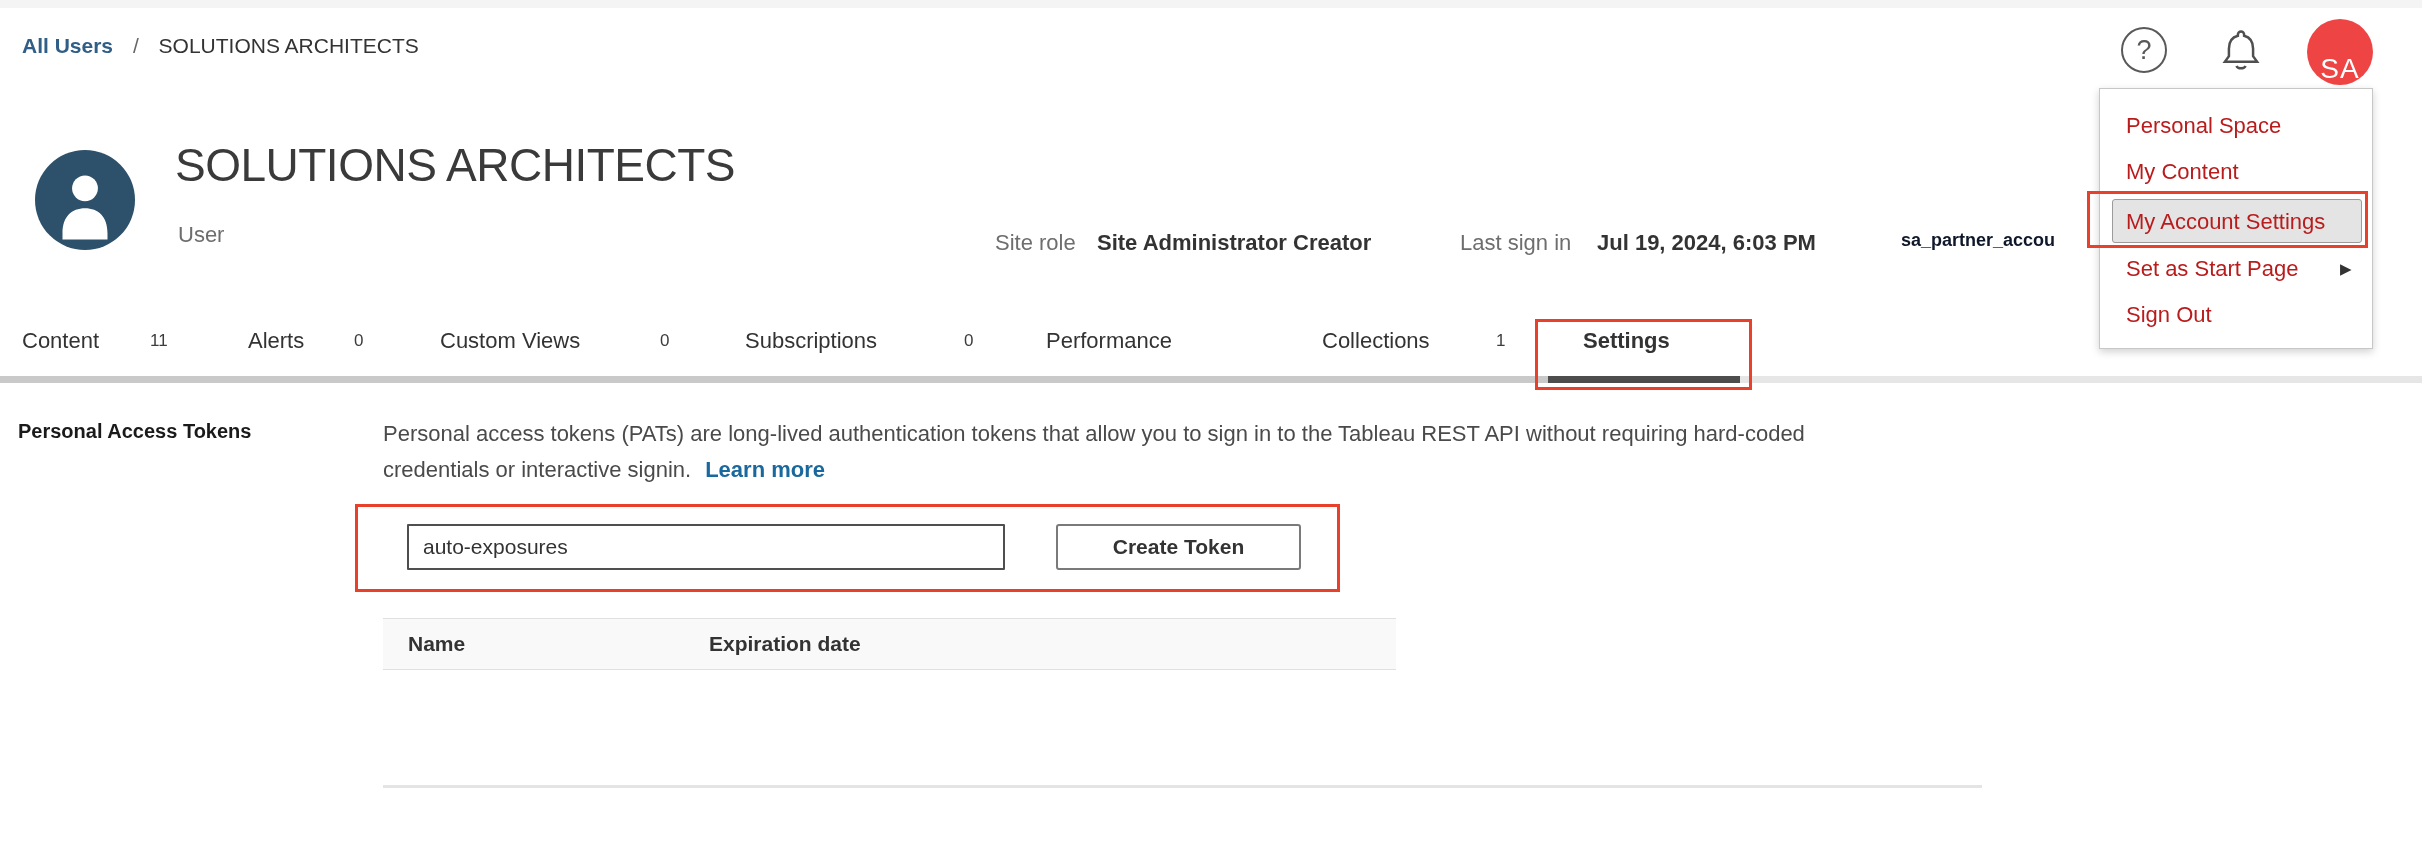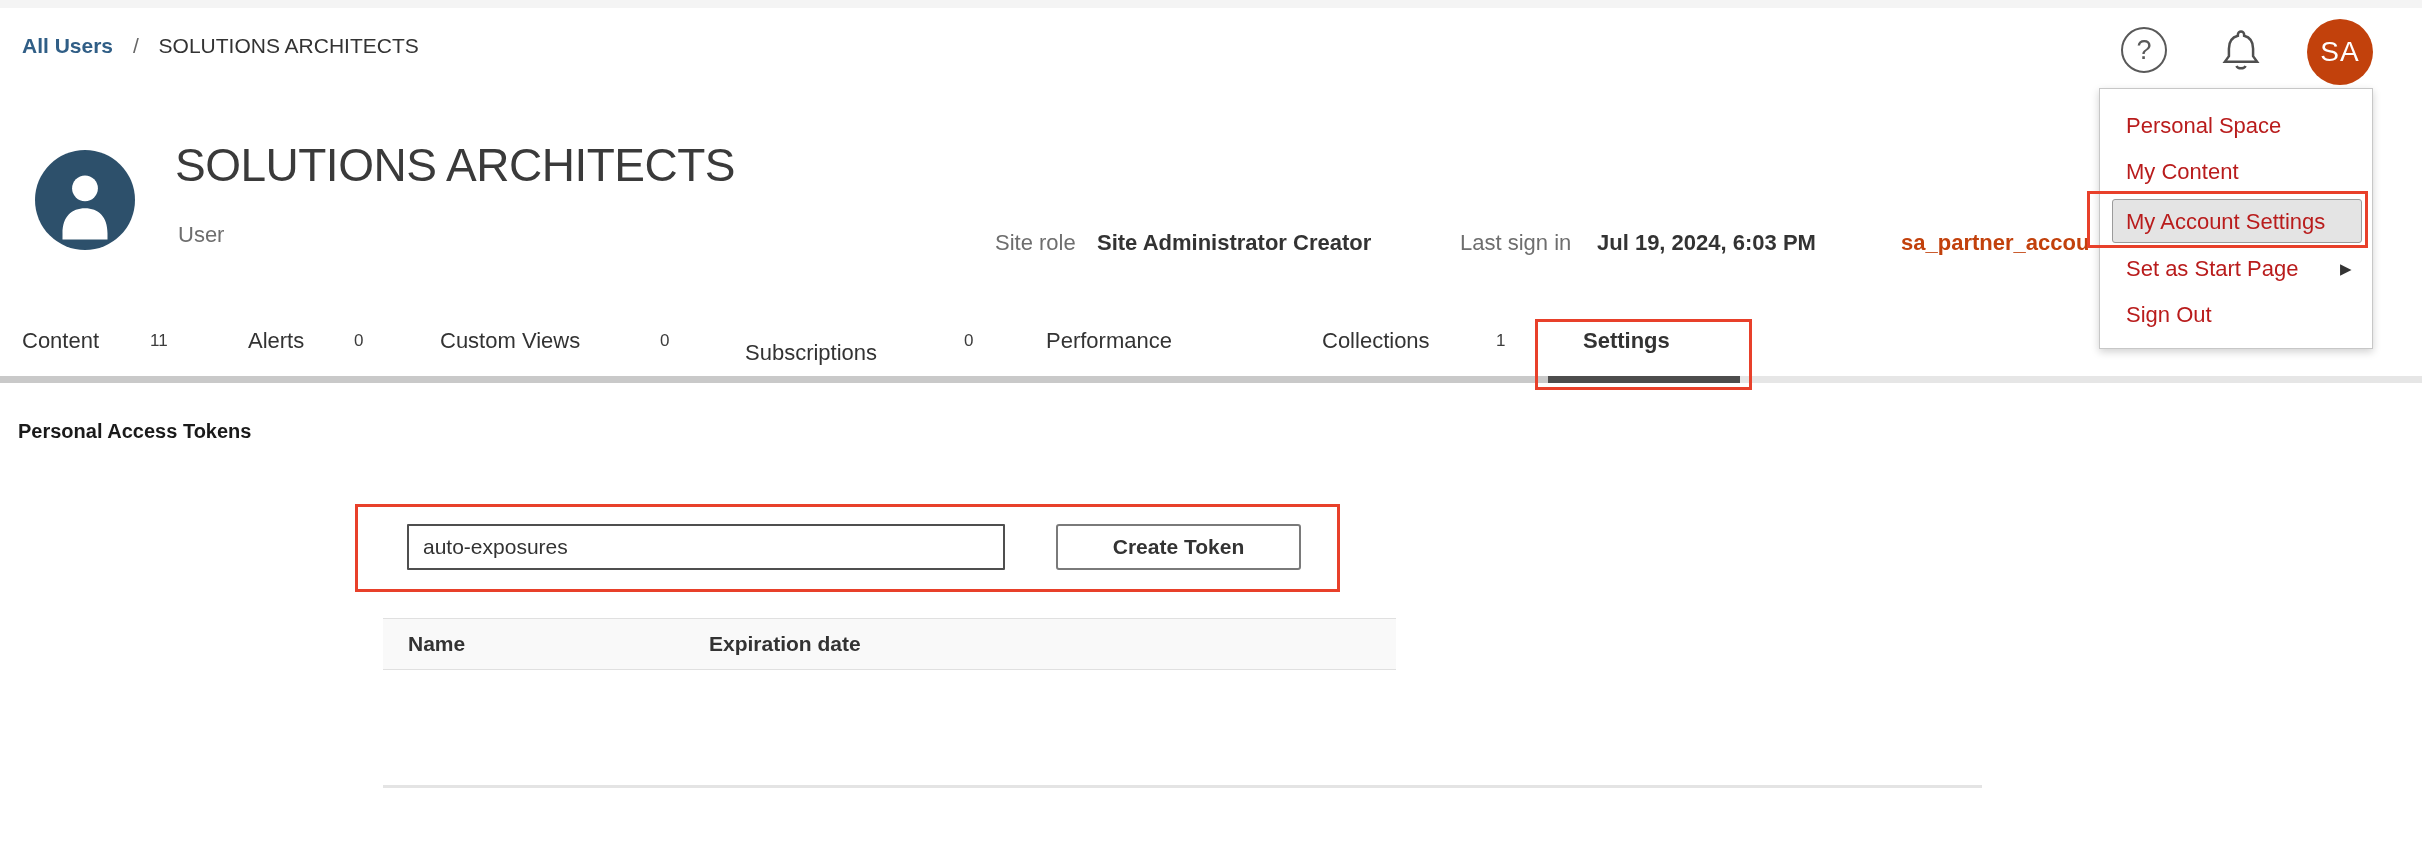--- a/index.html
+++ b/index.html
@@ -17,33 +17,33 @@
   .crumb-current { color:#333; }
 
   
   .search-box { left:1343px; top:23px; width:737px; height:58px; border:2px solid #6f6f6f; border-radius:2px; background:#fff; display:flex; align-items:center; padding-left:18px; }
   .search-box input { border:none; outline:none; font-size:23px; color:#333; width:640px; margin-left:14px; font-family:"Liberation Sans", sans-serif; background:transparent; }
   .search-box input::placeholder { color:#666; opacity:1; }
 
   
   .help-btn { left:2121px; top:27px; width:46px; height:46px; border:2px solid #595959; border-radius:50%; display:flex; align-items:center; justify-content:center; font-size:27px; color:#595959; cursor:pointer; background:#fff; }
   .bell-btn { left:2216px; top:25px; width:50px; height:52px; cursor:pointer; }
-  .avatar-btn { left:2307px; top:19px; width:66px; height:66px; border-radius:50%; background:#c2410c; color:#fff; display:flex; align-items:center; justify-content:center; font-size:28px; letter-spacing:1px; cursor:pointer; }
+  .avatar-btn { left:2307px; top:19px; width:66px; height:66px; border-radius:50%; background:#ef4444; color:#fff; display:flex; align-items:flex-end; justify-content:center; font-size:28px; letter-spacing:1px; cursor:pointer; }
 
   
   .big-avatar { left:35px; top:150px; width:100px; height:100px; border-radius:50%; background:#2d506b; overflow:hidden; }
   .page-title { left:175px; top:138px; font-size:46px; color:#3a3a3a; font-weight:400; letter-spacing:-0.5px; white-space:nowrap; }
   .subtitle { left:178px; top:222px; font-size:22px; color:#6e6e6e; }
   .meta-label { font-size:22px; color:#6e6e6e; }
   .meta-value { font-size:22px; color:#333; font-weight:bold; }
   .site-role-label { left:995px; top:230px; }
   .site-role-value { left:1097px; top:230px; white-space:nowrap; }
   .signin-label { left:1460px; top:230px; }
   .signin-value { left:1597px; top:230px; white-space:nowrap; }
-  .account-link { left:1901px; top:230px; font-size:22px; font-weight:bold; color:#c2410c; white-space:nowrap; cursor:pointer; z-index:5; }
+  .account-link { left:1901px; top:230px; font-size:18px; font-weight:bold; color:#0f172a; white-space:nowrap; cursor:pointer; z-index:5; }
 
   
   .tab { top:328px; font-size:22px; color:#333; cursor:pointer; white-space:nowrap; }
   .tab-count { top:331px; font-size:17px; color:#3c3c3c; }
   .tab-active { font-weight:bold; }
   .tabbar-seg { top:376px; height:7px; }
   .seg-left { left:0; width:1548px; background:#c9c9c9; }
   .seg-active { left:1548px; width:192px; background:#4d4d4d; }
   .seg-right { left:1740px; width:682px; background:#e6e6e6; }
 
@@ -126,21 +126,21 @@
   <span class="abs meta-label signin-label">Last sign in</span>
   <span class="abs meta-value signin-value">Jul 19, 2024, 6:03 PM</span>
   <span class="abs account-link">sa_partner_accou</span>
 
   <span class="abs tab" style="left:22px;">Content</span>
   <span class="abs tab-count abs" style="left:150px;">11</span>
   <span class="abs tab" style="left:248px;">Alerts</span>
   <span class="abs tab-count" style="left:354px;">0</span>
   <span class="abs tab" style="left:440px;">Custom Views</span>
   <span class="abs tab-count" style="left:660px;">0</span>
-  <span class="abs tab" style="left:745px;margin-top:12px;">Subscriptions</span>
+  <span class="abs tab" style="left:745px;">Subscriptions</span>
   <span class="abs tab-count" style="left:964px;">0</span>
   <span class="abs tab" style="left:1046px;">Performance</span>
   <span class="abs tab" style="left:1322px;">Collections</span>
   <span class="abs tab-count" style="left:1496px;">1</span>
   <span class="abs tab tab-active" style="left:1583px;">Settings</span>
 
   <div class="abs tabbar-seg seg-left"></div>
   <div class="abs tabbar-seg seg-active"></div>
   <div class="abs tabbar-seg seg-right"></div>
 
@@ -149,20 +149,26 @@
     <div class="menu-item" style="top:24px;">Personal Space</div>
     <div class="menu-item" style="top:70px;">My Content</div>
     <div class="menu-item" style="top:120px;">My Account Settings</div>
     <div class="menu-item" style="top:167px;">Set as Start Page</div>
     <div class="submenu-arrow">▶</div>
     <div class="menu-item" style="top:213px;">Sign Out</div>
   </div>
 
   <div class="abs section-label">Personal Access Tokens</div>
 
+  <div class="abs description">
+    <div class="desc-line">Personal access tokens (PATs) are long-lived authentication tokens that allow you to sign in to the Tableau REST API without requiring hard-coded</div>
+    <div class="desc-line">
+      <span>credentials or interactive signin.</span><span class="learn-more">Learn more</span>
+    </div>
+  </div>
 
   <input class="abs token-input" type="text" value="auto-exposures" style="">
   <button class="abs create-btn">Create Token</button>
 
   <div class="abs token-table">
     <div class="tbl-header">
       <span class="th col-name">Name</span>
       <span class="th col-exp">Expiration date</span>
     </div>
   </div>

